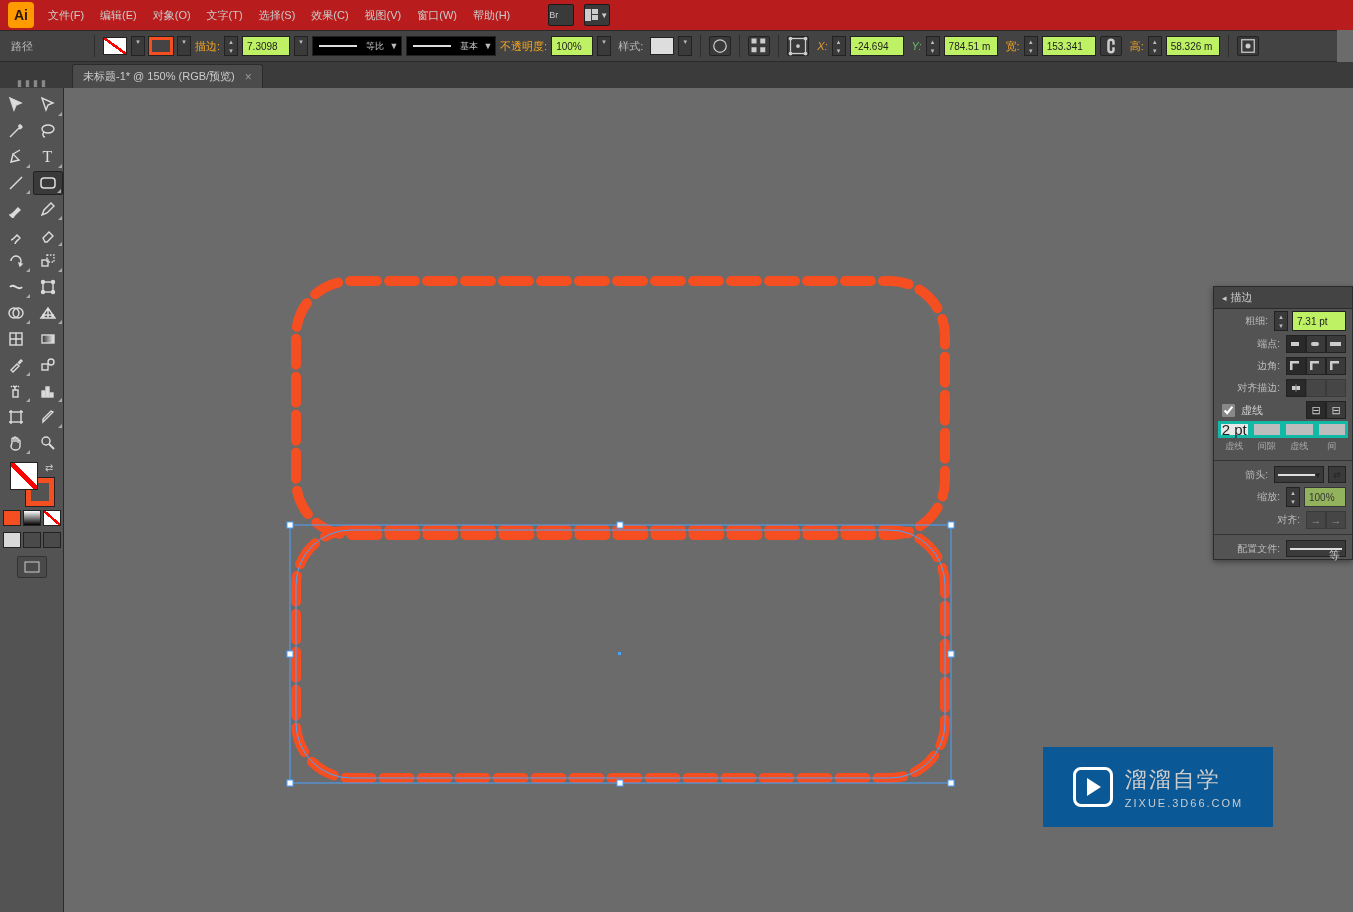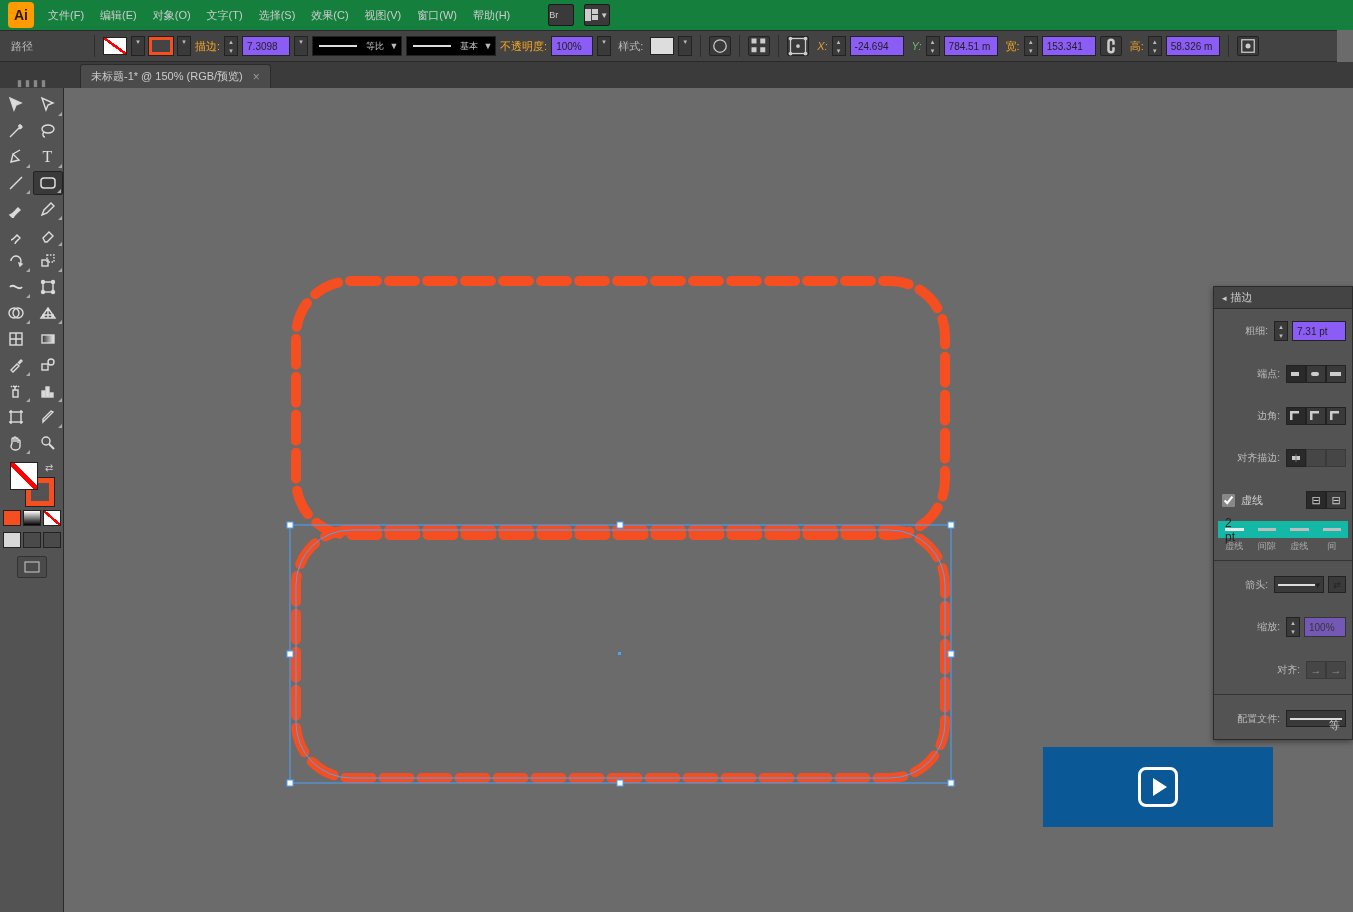--- a/index.html
+++ b/index.html
@@ -1,44 +1,44 @@
 <!DOCTYPE html>
 <html><head>
 <meta charset="utf-8">
 <style>
   *{box-sizing:border-box;margin:0;padding:0;font-family:"Microsoft YaHei",Arial,sans-serif;font-size:11px;color:#ccc;user-select:none;}
   body{width:1353px;height:912px;background:#6b6b6b;overflow:hidden;position:relative;}
   
-  .menubar{position:absolute;left:0;top:0;right:0;height:30px;background:#15803d;display:flex;align-items:center;padding-left:2px;}
+  .menubar{position:absolute;left:0;top:0;right:0;height:30px;background:#b91c1c;display:flex;align-items:center;padding-left:2px;}
   .ai-logo{width:26px;height:26px;background:#ff9a00;border-radius:4px;display:flex;align-items:center;justify-content:center;color:#2b1908;font-weight:bold;font-size:14px;margin:0 6px;}
   .menubar .mi{padding:4px 8px;line-height:30px;cursor:default;}
   .menubar .icon-btn{width:26px;height:22px;margin-left:10px;border:1px solid #1a1a1a;background:#3a3a3a;display:flex;align-items:center;justify-content:flex-start;border-radius:2px;}
   
   .ctrlbar{position:absolute;left:0;top:30px;right:16px;height:32px;background:#434343;border-top:1px solid #292929;border-bottom:1px solid #292929;display:flex;align-items:center;padding:0 8px;gap:4px;}
   .ctrlbar .lbl{color:#bbb;padding:0 3px;}
   .ctrlbar .sep{width:1px;height:22px;background:#2d2d2d;margin:0 4px;}
   .swatch{width:24px;height:18px;border:1px solid #222;display:flex;align-items:center;justify-content:center;background:#3a3a3a;}
   .swatch.nofill{background:linear-gradient(to top right,#fff 0%,#fff 45%,#f00 45%,#f00 55%,#fff 55%);}
   .swatch.stroke{border:3px solid #f44e21;background:#444;outline:1px solid #222;outline-offset:0;}
-  .num-input{height:20px;background:#8b5cf6;color:#222;border:1px solid #222;display:flex;align-items:center;padding:0 4px;min-width:48px;font-size:10px;}
+  .num-input{height:20px;background:#bef264;color:#222;border:1px solid #222;display:flex;align-items:center;padding:0 4px;min-width:48px;font-size:10px;}
   .dd{height:20px;min-width:70px;background:#000000;border:1px solid #222;display:flex;align-items:center;justify-content:center;position:relative;}
   .dd.wide{min-width:90px;}
   .dd .line{flex:1;height:2px;background:#ddd;margin:0 6px;}
   .dd .arrow{width:14px;text-align:center;color:#bbb;font-size:9px;}
   .spin{width:14px;height:20px;border:1px solid #222;background:#3a3a3a;display:flex;flex-direction:column;}
   .spin div{flex:1;text-align:center;font-size:7px;line-height:9px;color:#bbb;}
   .ctrlbar .ico{width:22px;height:20px;border:1px solid #222;background:#3a3a3a;display:flex;align-items:center;justify-content:center;border-radius:2px;}
   .olbl{color:#f5a623;}
   .c-x{color:#e39b33;font-style:italic;margin-left:4px;}
   .c-y{color:#6bb86b;font-style:italic;margin-left:4px;}
   .c-w{color:#f5a623;margin-left:4px;}
   .c-h{color:#f5a623;margin-left:4px;}
   
   .tabbar{position:absolute;left:66px;top:62px;right:0;height:26px;background:#3b3b3b;display:flex;align-items:flex-end;}
-  .doctab{height:24px;background:#4b4b4b;border:1px solid #2b2b2b;border-bottom:none;padding:0 10px;display:flex;align-items:center;gap:10px;border-radius:3px 3px 0 0;margin-left:14px;}
+  .doctab{height:24px;background:#4b4b4b;border:1px solid #2b2b2b;border-bottom:none;padding:0 10px;display:flex;align-items:center;gap:10px;border-radius:3px 3px 0 0;margin-left:6px;}
   .doctab .x{color:#999;font-size:12px;cursor:pointer;}
   .quickbar{position:absolute;left:0;top:62px;width:66px;height:26px;background:#3b3b3b;display:flex;align-items:flex-end;justify-content:center;}
   .quickbar span{font-size:9px;color:#888;letter-spacing:3px;}
   
   .toolbox{position:absolute;left:0;top:88px;width:64px;bottom:0;background:#535353;border-right:1px solid #2b2b2b;display:flex;flex-direction:column;align-items:center;padding-top:4px;}
   .trow{display:flex;}
   .tool{width:30px;height:24px;margin:1px;display:flex;align-items:center;justify-content:center;border-radius:2px;position:relative;color:#d8d8d8;}
   .tool.selected{background:#3a3a3a;border:1px solid #222;}
   .tool .tri{position:absolute;right:1px;bottom:1px;width:0;height:0;border-left:4px solid transparent;border-bottom:4px solid #aaa;}
   .tool svg{width:18px;height:18px;stroke:#d8d8d8;fill:none;stroke-width:1.4;}
@@ -51,28 +51,28 @@
   .modesrow{display:flex;gap:2px;margin-top:6px;}
   .modesrow div{width:18px;height:16px;border:1px solid #222;background:#4a4a4a;}
   .modesrow div.active{background:#d8d8d8;}
   .screenbtn{width:30px;height:22px;margin-top:8px;border:1px solid #333;background:#4a4a4a;border-radius:2px;display:flex;align-items:center;justify-content:center;}
   
   .canvas{position:absolute;left:64px;top:88px;right:0;bottom:0;background:#6b6b6b;overflow:hidden;}
   .canvas svg{position:absolute;left:0;top:0;}
   
   .panel{position:absolute;right:0;top:286px;width:140px;background:#535353;border:1px solid #2b2b2b;box-shadow:0 2px 6px rgba(0,0,0,.4);}
   .panel .tab{background:#444;padding:3px 8px;border-bottom:1px solid #2b2b2b;display:flex;align-items:center;gap:4px;}
-  .panel .row{display:flex;align-items:center;justify-content:flex-end;padding:12px 6px;gap:4px;}
+  .panel .row{display:flex;align-items:center;justify-content:flex-end;padding:2px 6px;gap:4px;}
   .panel .row .rl{flex:1;text-align:right;color:#bbb;font-size:10px;padding-right:2px;}
   .btns{display:flex;gap:0;}
   .btns div{width:20px;height:18px;border:1px solid #222;background:#3a3a3a;display:flex;align-items:center;justify-content:center;}
   .btns div.on{background:#2a2a2a;}
   .panel input[type=checkbox]{accent-color:#888;}
   .dashrow{display:flex;gap:0;padding:0 4px 2px;}
-  .dashrow div{flex:1;height:17px;border:7px solid #14b8a6;background:#e8e8e8;color:#222;font-size:12px;display:flex;align-items:center;justify-content:center;}
+  .dashrow div{flex:1;height:17px;border:3px solid #14b8a6;background:#e8e8e8;color:#222;font-size:15px;display:flex;align-items:center;justify-content:center;}
   .dashrow div.empty{background:#bdbdbd;}
   .dashlbl{display:flex;gap:0;padding:0 4px 4px;}
   .dashlbl span{flex:1;text-align:center;font-size:9px;color:#aaa;}
   .panel .sep{height:1px;background:#333;margin:3px 0;}
   .panel select,.panel .sel{height:17px;background:#e8e8e8;color:#222;border:1px solid #222;min-width:40px;font-size:9px;display:flex;align-items:center;padding:0 3px;}
   .panel .sel.line{background:#3a3a3a;justify-content:center;}
   .panel .sel.line span{flex:1;height:2px;background:#ddd;}
   
   .watermark{position:absolute;right:80px;bottom:85px;width:230px;height:80px;background:#0a5895;display:flex;align-items:center;justify-content:center;gap:12px;}
   .watermark .play{width:40px;height:40px;border:3px solid #fff;border-radius:8px;display:flex;align-items:center;justify-content:center;}
@@ -593,13 +593,17 @@
         <span></span>
         <span style="flex:0;padding:0 2px;color:#ccc">等</span>
       </div>
   </div>
 </div>
 
 <div class="watermark">
   <div class="play">
       <div></div>
     </div>
+  <div class="txt">
+    <div class="t1">溜溜自学</div>
+    <div class="t2">ZIXUE.3D66.COM</div>
+  </div>
 </div>
 
 </body></html>

